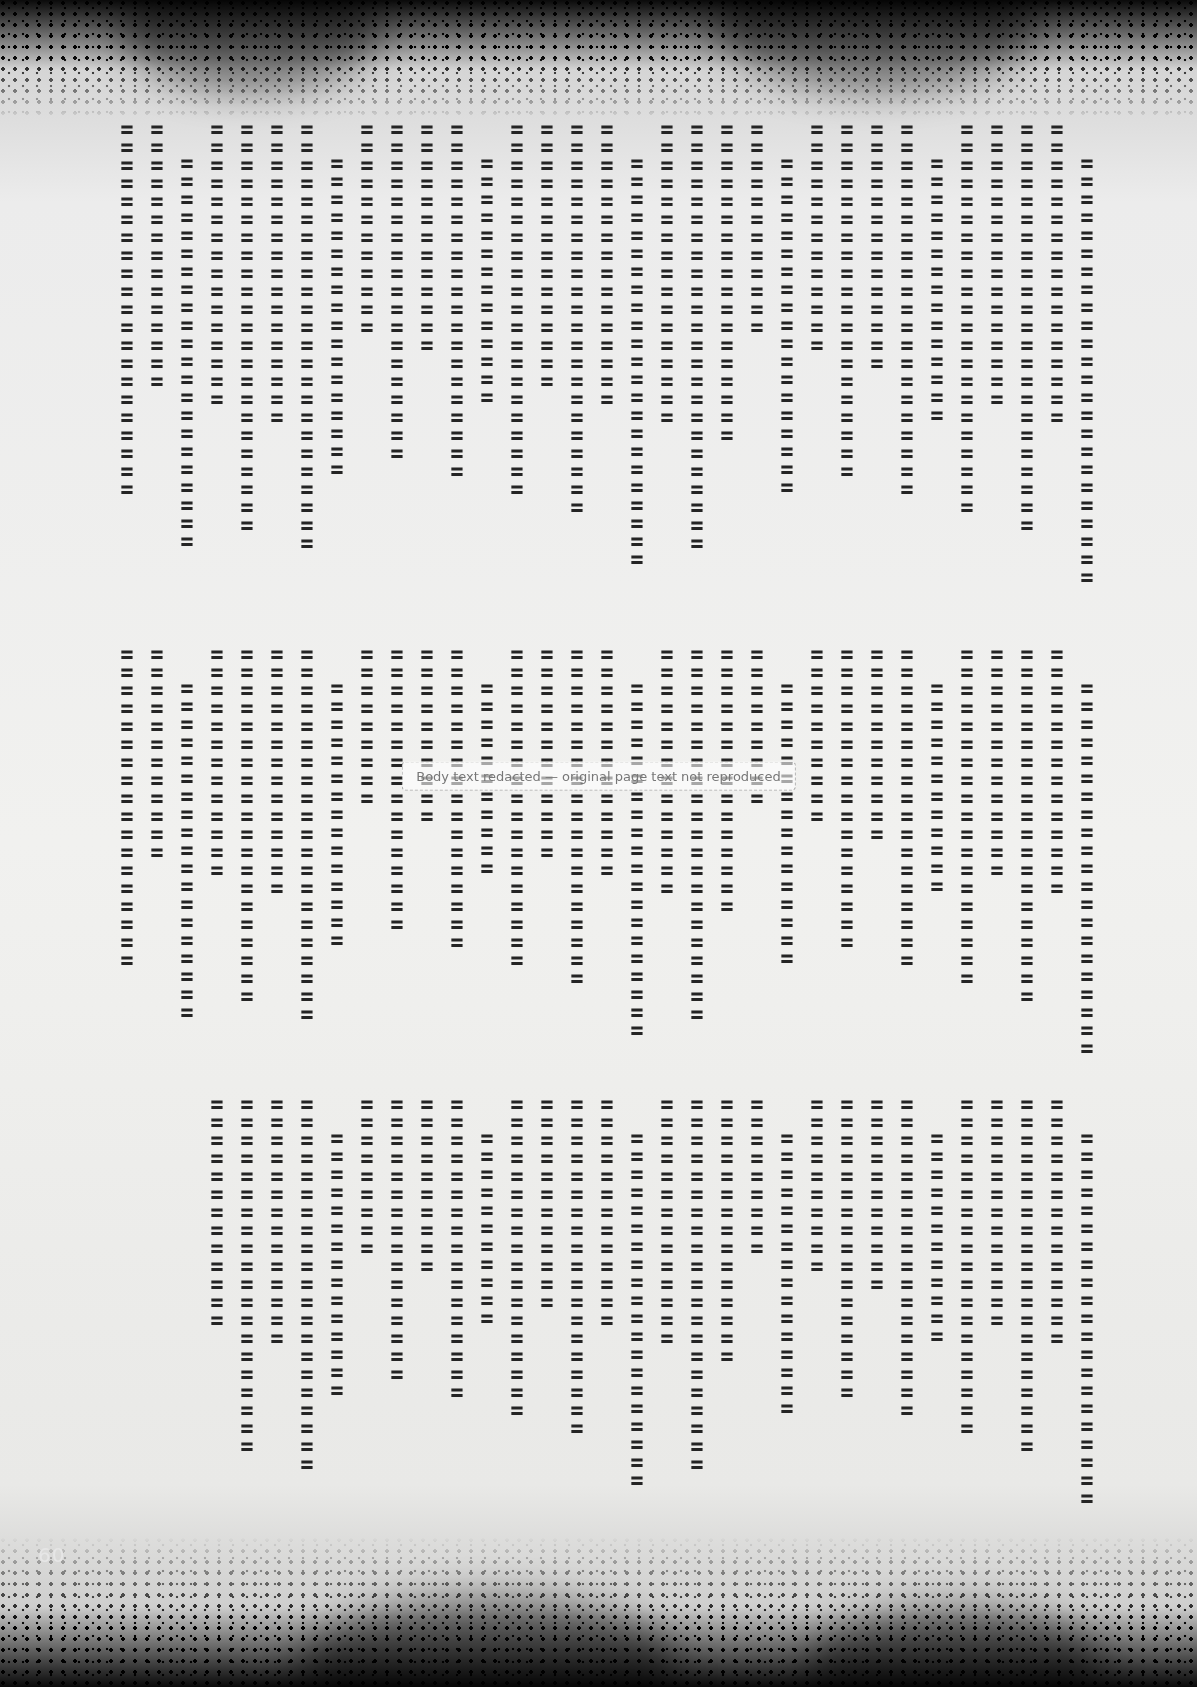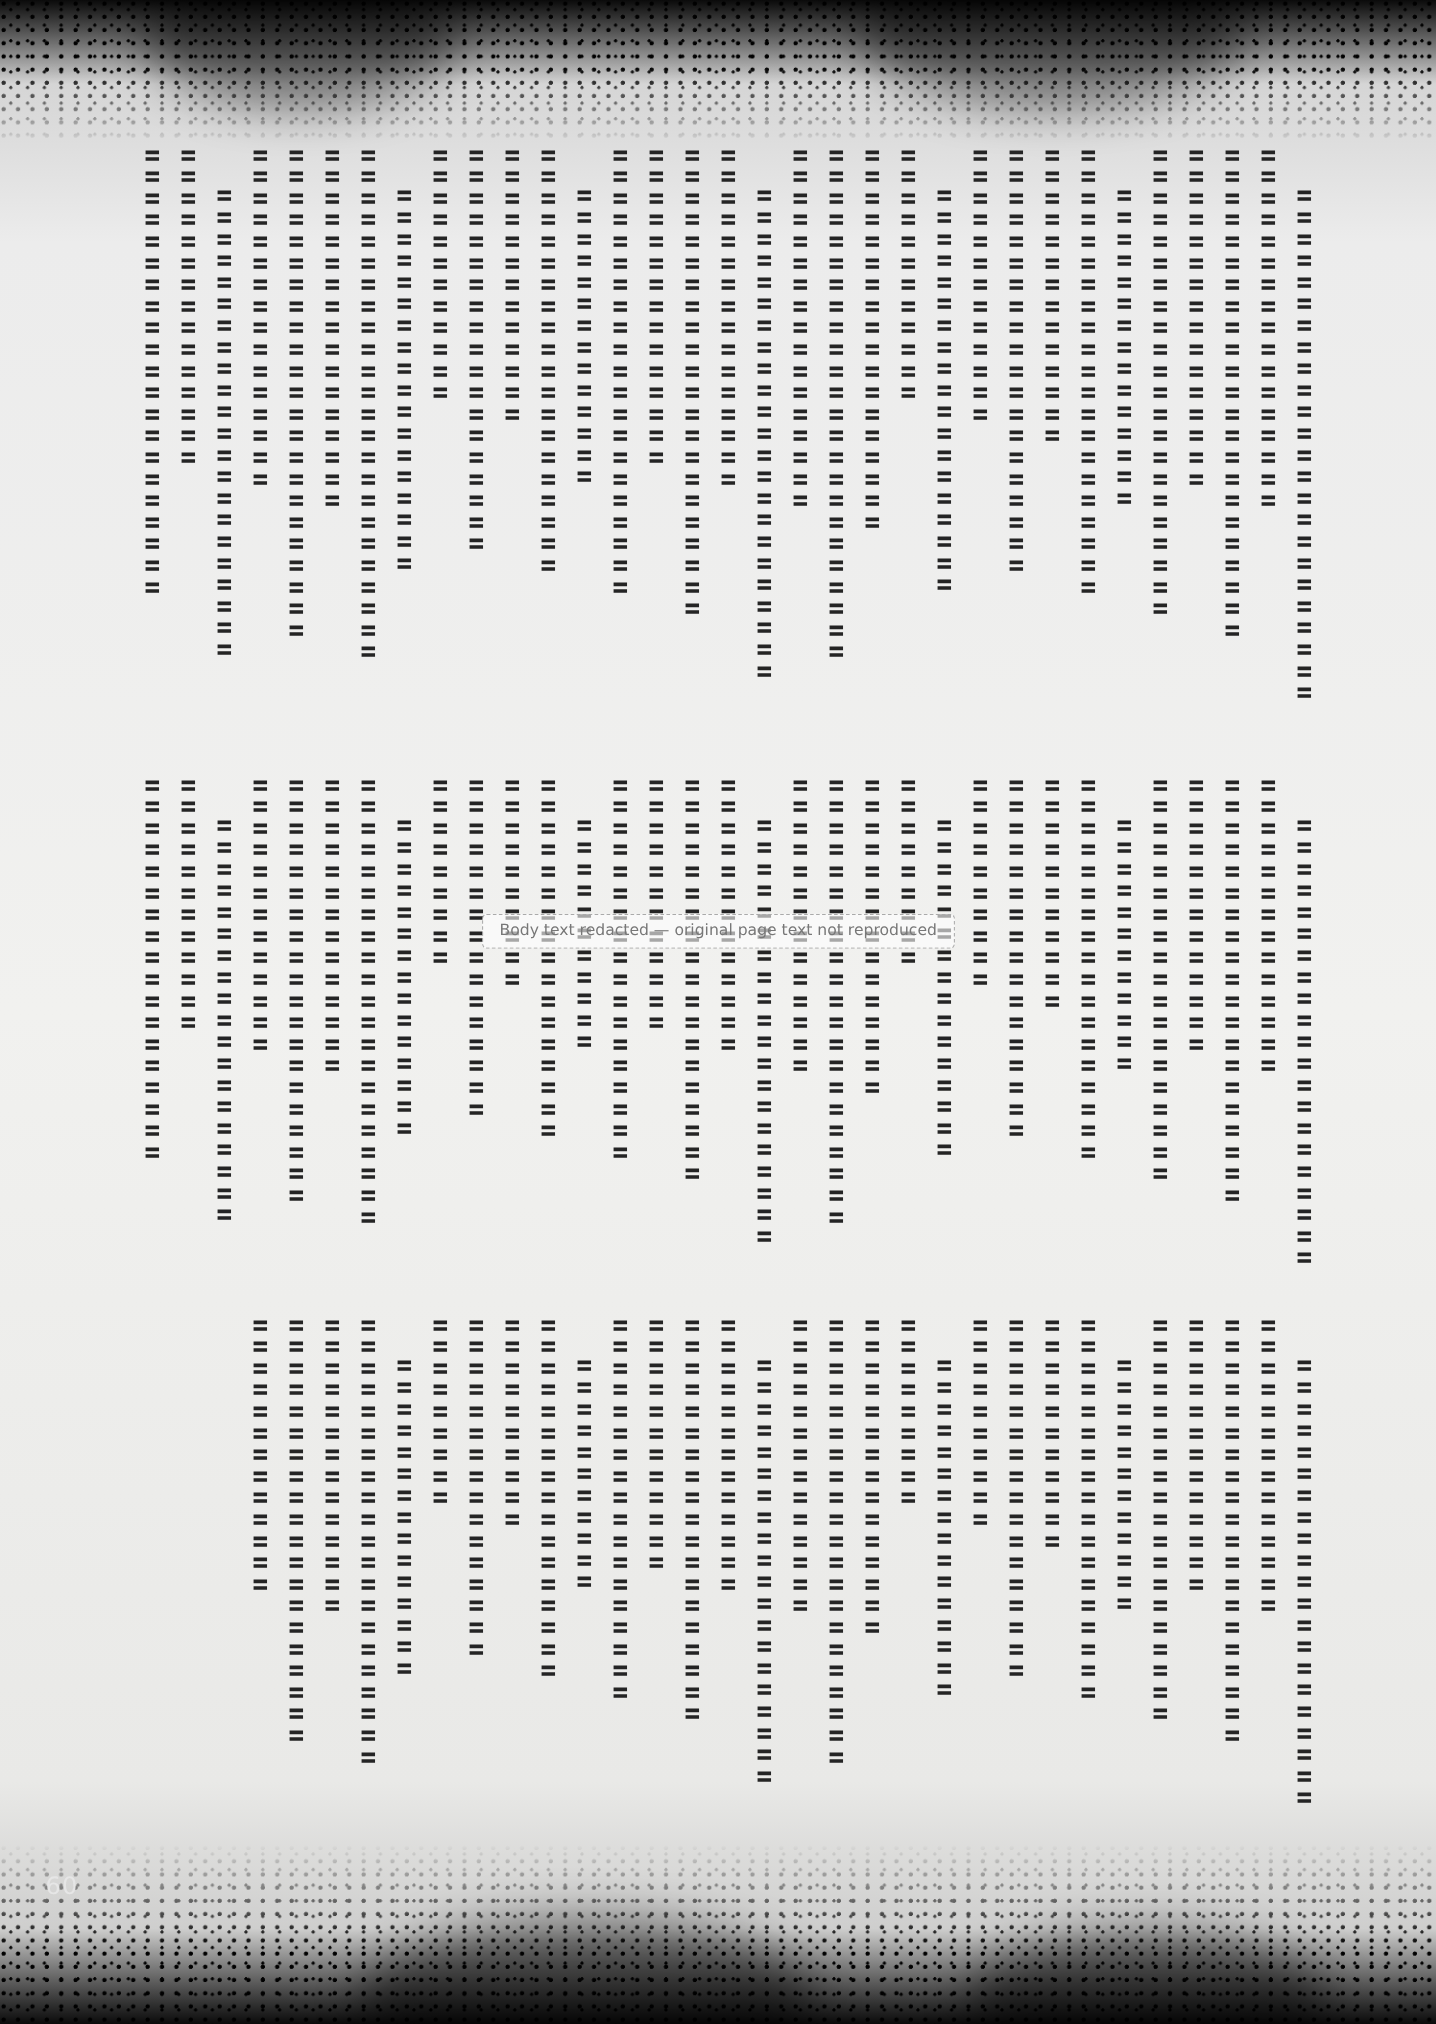--- a/index.html
+++ b/index.html
@@ -39,21 +39,21 @@
   .band-2{top:640px;height:430px;}
   .band-3{top:1090px;height:430px;}
   .tline{
     display:inline-block;
     font-size:16px;line-height:1.0;letter-spacing:2px;
     margin-left:7px;margin-right:7px;
     white-space:nowrap;color:#242424;
   }
   .tline.indent{padding-top:34px;}
   .page-number{
-    position:absolute;left:38px;bottom:104px;
+    position:absolute;left:38px;bottom:120px;
     color:#e6e6e6;font-size:20px;letter-spacing:1px;
     writing-mode:horizontal-tb;
   }
   .notice{
     position:absolute;top:46%;left:50%;transform:translate(-50%,-50%);
     color:#777;font-size:13px;background:rgba(255,255,255,.6);
     padding:6px 14px;border:1px dashed #aaa;border-radius:4px;
     writing-mode:horizontal-tb;
   }
 </style>

